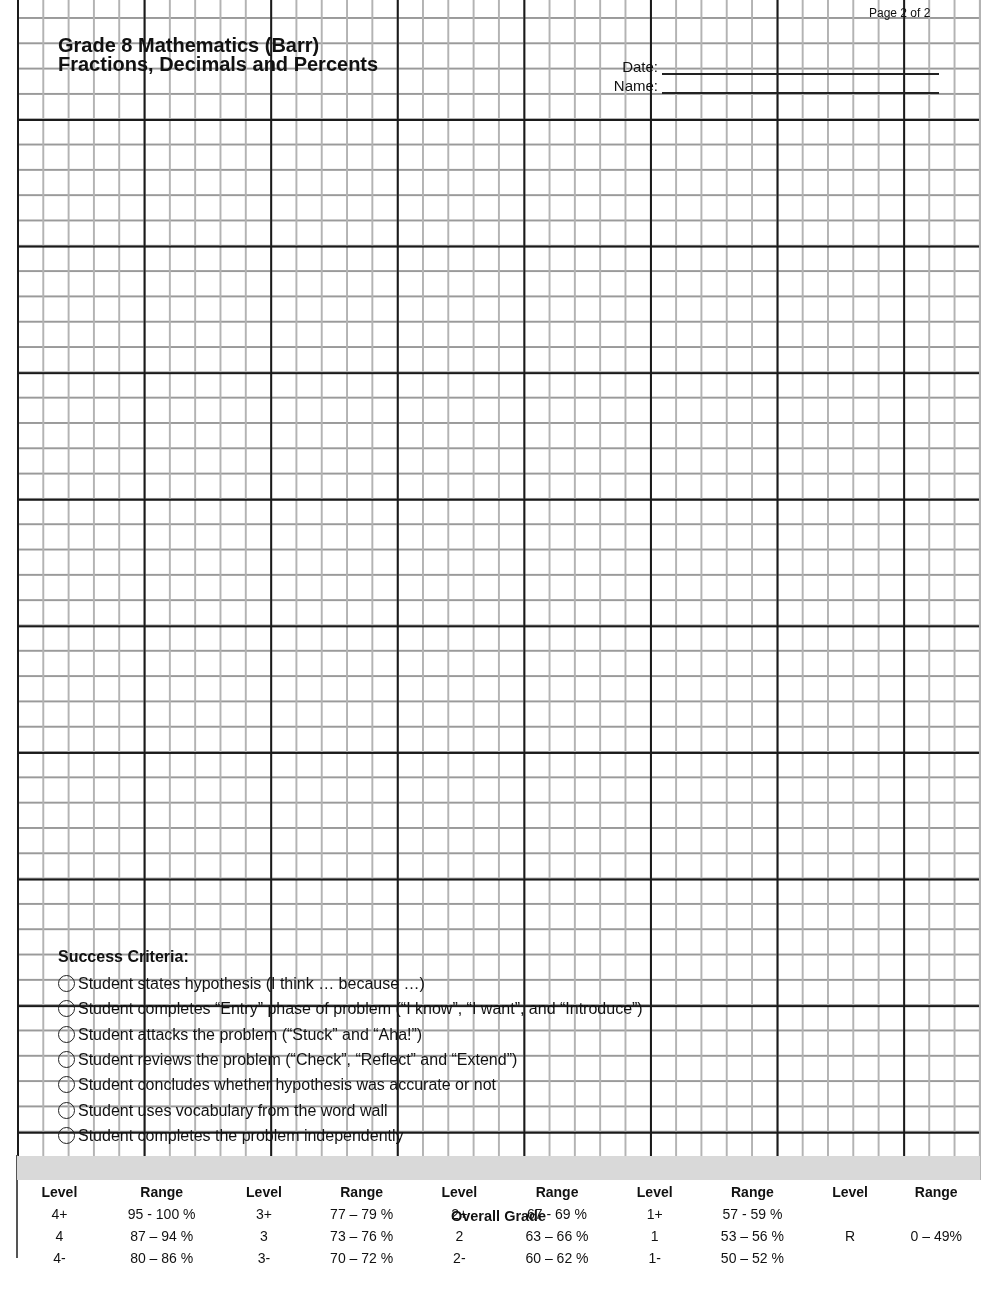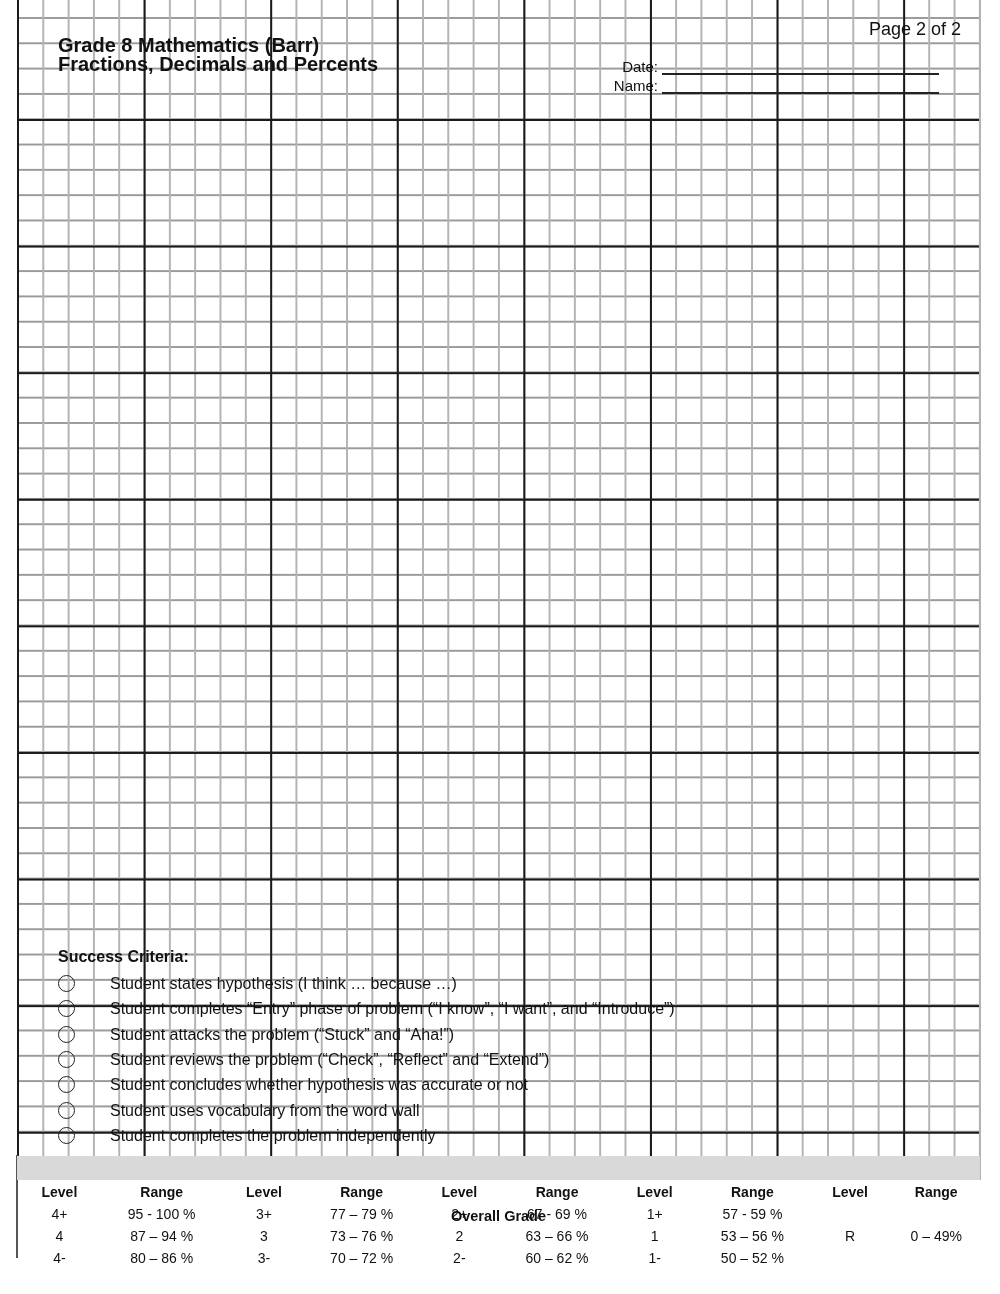--- a/index.html
+++ b/index.html
@@ -18,26 +18,26 @@
       linear-gradient(to right, #b3b3b3 0, #b3b3b3 1.5px, transparent 1.5px),
       linear-gradient(to bottom, #9a9a9a 0, #9a9a9a 1.5px, transparent 1.5px);
     background-size: 126.6px 100%, 100% 126.6px, 25.32px 100%, 100% 25.32px;
     background-position: 0 0, 0 119px, 0 0, 0 17px;
   }
   #grid-right { position:absolute; left: 979px; top:0; width:2px; height:1180px; background:#b3b3b3; }
   #left-border { position:absolute; left:16px; top:1155px; width:1.5px; height:103px; background:#555; }
   .hdr { position: absolute; font-size: 20px; line-height: 19px; }
   .bold { font-weight: bold; }
   #title-block { left: 58px; top: 36px; }
-  #page-num { left: 869px; top: 20px; font-size: 18px; }
+  #page-num { left: 869px; top: 4px; font-size: 12px; }
   .field { position:absolute; font-size: 15px; line-height: 19px; text-align: right; width: 80px; }
   .field-line { position:absolute; height:1.5px; background:#222; }
   #criteria { position: absolute; left: 58px; top: 946px; font-size: 16px; }
   #criteria .head { font-weight: bold; height: 25px; line-height: 22px; }
-  .crit { height: 25.3px; line-height: 25px; display: flex; align-items: center; white-space: nowrap; gap: 32px; }
+  .crit { height: 25.3px; line-height: 25px; display: flex; align-items: center; white-space: nowrap; }
   .circle { display:inline-block; width: 17px; height: 17px; border: 1.3px solid #222; border-radius: 50%; margin-right: 3px; box-sizing: border-box; }
   #grade-band { position:absolute; left:17px; top:1156px; width:963px; height:24px; background:#d9d9d9; }
   #grade-title { position:absolute; left:17px; top:1156px; width:963px; text-align:center; font-weight:bold; font-size:14.5px; line-height:24px;margin-top:48px; }
   #grade-table { position:absolute; left:24px; top:1181px; width:963px; border-collapse: collapse; font-size:14px; }
   #grade-table th, #grade-table td { text-align:center; padding:0; height:22px; line-height:22px; }
   #grade-table th { font-weight: bold; }
 </style>
 </head>
 <body>
 

